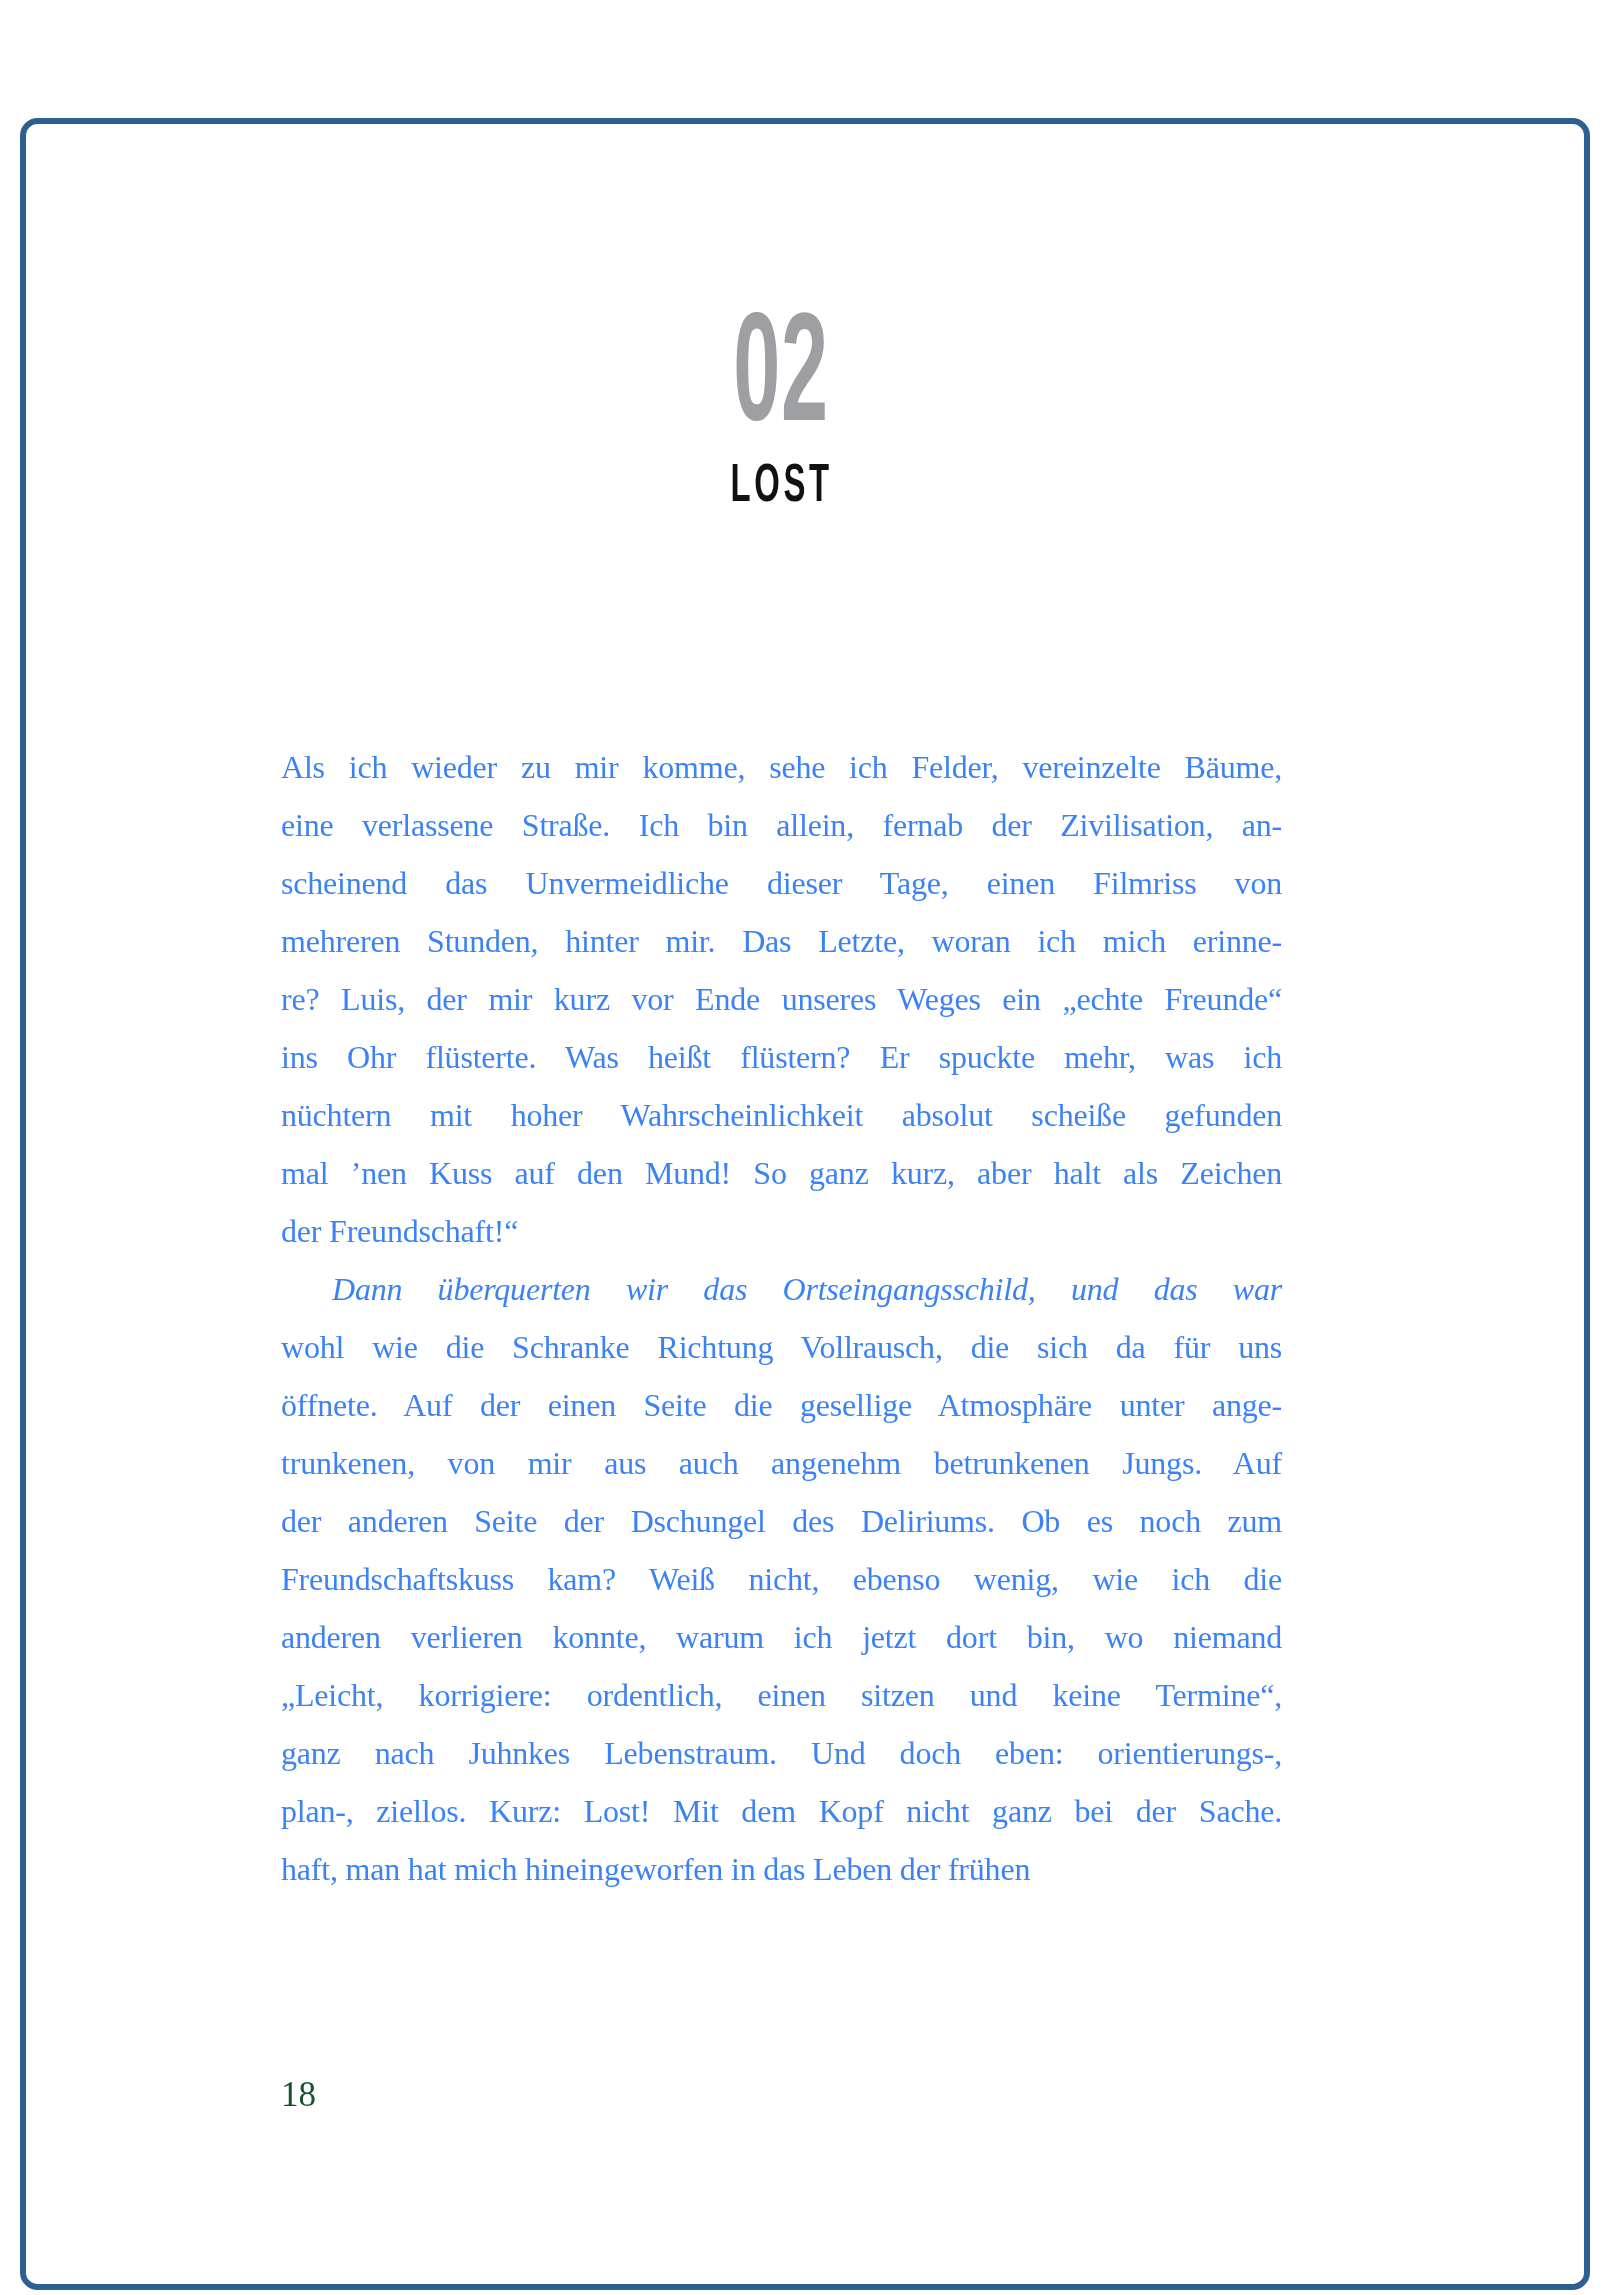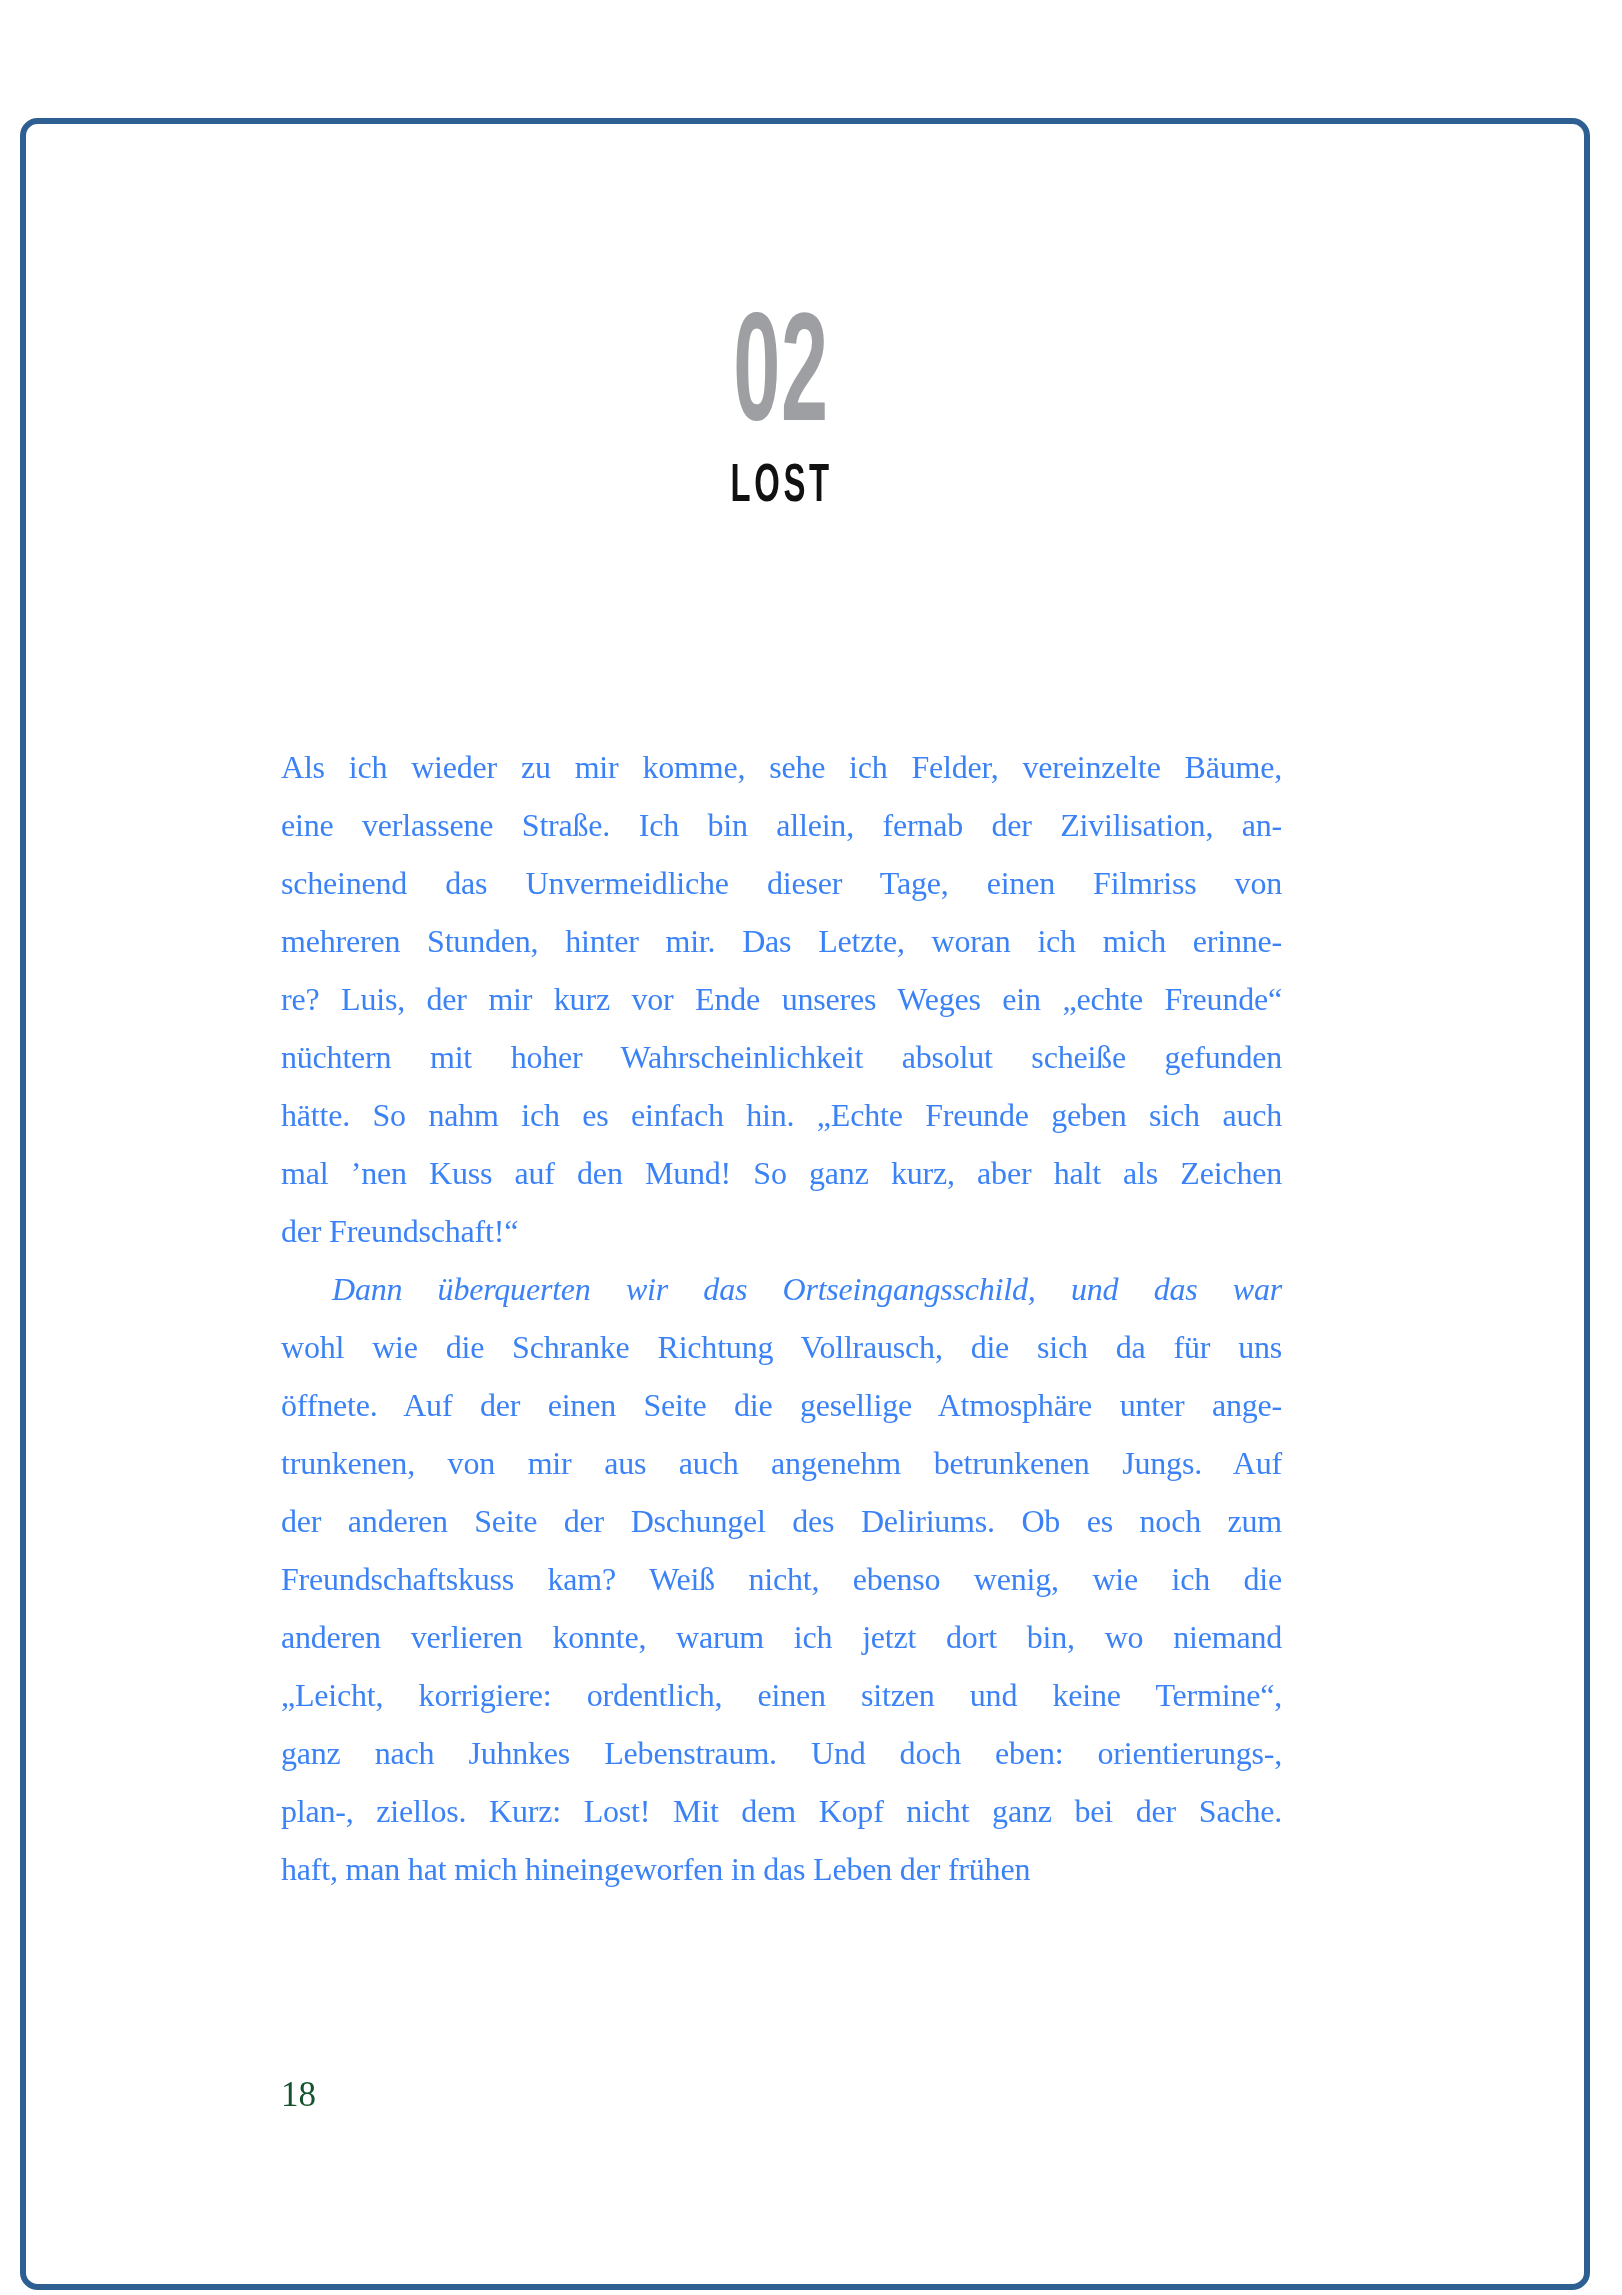--- a/index.html
+++ b/index.html
@@ -111,22 +111,22 @@
       <span class="ct-inner">LOST</span>
     </span>
   </div>
 
   <div class="body-text">
       <div class="line">Als ich wieder zu mir komme, sehe ich Felder, vereinzelte Bäume,</div>
       <div class="line">eine verlassene Straße. Ich bin allein, fernab der Zivilisation, an-</div>
       <div class="line">scheinend das Unvermeidliche dieser Tage, einen Filmriss von</div>
       <div class="line">mehreren Stunden, hinter mir. Das Letzte, woran ich mich erinne-</div>
       <div class="line">re? Luis, der mir kurz vor Ende unseres Weges ein „echte Freunde“</div>
+      <div class="line">ins Ohr flüsterte. Was heißt flüstern? Er spuckte mehr, was ich</div>
       <div class="line">nüchtern mit hoher Wahrscheinlichkeit absolut scheiße gefunden</div>
-      <div class="line">hätte. So nahm ich es einfach hin. „Echte Freunde geben sich auch</div>
       <div class="line">mal ’nen Kuss auf den Mund! So ganz kurz, aber halt als Zeichen</div>
       <div class="line last">der Freundschaft!“</div>
       <div class="line indent">Dann überquerten wir das Ortseingangsschild, und das war</div>
       <div class="line">wohl wie die Schranke Richtung Vollrausch, die sich da für uns</div>
       <div class="line">öffnete. Auf der einen Seite die gesellige Atmosphäre unter ange-</div>
       <div class="line">trunkenen, von mir aus auch angenehm betrunkenen Jungs. Auf</div>
       <div class="line">der anderen Seite der Dschungel des Deliriums. Ob es noch zum</div>
       <div class="line">Freundschaftskuss kam? Weiß nicht, ebenso wenig, wie ich die</div>
       <div class="line">anderen verlieren konnte, warum ich jetzt dort bin, wo niemand</div>
       <div class="line">„Leicht, korrigiere: ordentlich, einen sitzen und keine Termine“,</div>

